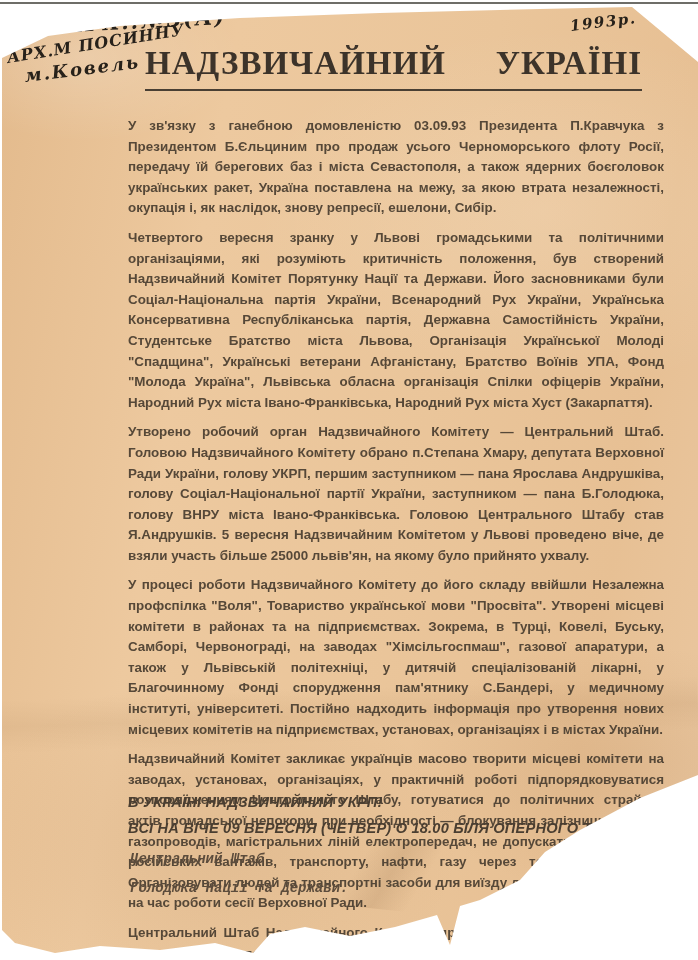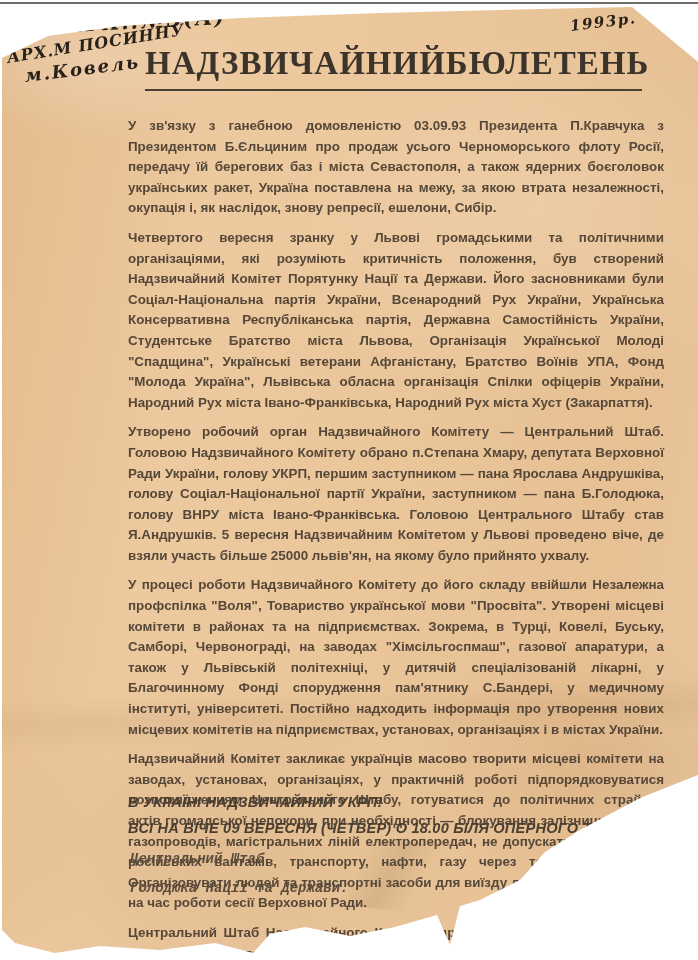--- a/index.html
+++ b/index.html
@@ -85,21 +85,21 @@
     <div class="crease-a"></div>
     <div class="crease-b"></div>
 
     <div class="handwriting hw-no">АРХ.!№3(А)</div>
     <div class="handwriting hw-org">АРХ.М ПОСИННУ</div>
     <div class="handwriting hw-city">м.Ковель</div>
     <div class="handwriting hw-year">1993р.</div>
 
     <div class="title-row">
       <span>НАДЗВИЧАЙНИЙ</span>
-      <span>БЮЛЕТЕНЬ</span>
+      <span>УКРАЇНІ</span>
     </div>
 
     <div class="body-text">
       <p>У зв'язку з ганебною домовленістю 03.09.93 Президента П.Кравчука з Президентом Б.Єльциним про продаж усього Черноморського флоту Росії, передачу їй берегових баз і міста Севастополя, а також ядерних боєголовок українських ракет, Україна поставлена на межу, за якою втрата незалежності, окупація і, як наслідок, знову репресії, ешелони, Сибір.</p>
       <p>Четвертого вересня зранку у Львові громадськими та політичними організаціями, які розуміють критичність положення, був створений Надзвичайний Комітет Порятунку Нації та Держави. Його засновниками були Соціал-Національна партія України, Всенародний Рух України, Українська Консервативна Республіканська партія, Державна Самостійність України, Студентське Братство міста Львова, Організація Української Молоді "Спадщина", Українські ветерани Афганістану, Братство Воїнів УПА, Фонд "Молода Україна", Львівська обласна організація Спілки офіцерів України, Народний Рух міста Івано-Франківська, Народний Рух міста Хуст (Закарпаття).</p>
       <p>Утворено робочий орган Надзвичайного Комітету — Центральний Штаб. Головою Надзвичайного Комітету обрано п.Степана Хмару, депутата Верховної Ради України, голову УКРП, першим заступником — пана Ярослава Андрушківа, голову Соціал-Національної партії України, заступником — пана Б.Голодюка, голову ВНРУ міста Івано-Франківська. Головою Центрального Штабу став Я.Андрушків. 5 вересня Надзвичайним Комітетом у Львові проведено віче, де взяли участь більше 25000 львів'ян, на якому було прийнято ухвалу.</p>
       <p>У процесі роботи Надзвичайного Комітету до його складу ввійшли Незалежна профспілка "Воля", Товариство української мови "Просвіта". Утворені місцеві комітети в районах та на підприємствах. Зокрема, в Турці, Ковелі, Буську, Самборі, Червонограді, на заводах "Хімсільгоспмаш", газової апаратури, а також у Львівській політехніці, у дитячій спеціалізованій лікарні, у Благочинному Фонді спорудження пам'ятнику С.Бандері, у медичному інституті, університеті. Постійно надходить інформація про утворення нових місцевих комітетів на підприємствах, установах, організаціях і в містах України.</p>
       <p>Надзвичайний Комітет закликає українців масово творити місцеві комітети на заводах, установах, організаціях, у практичній роботі підпорядковуватися розпорядженням Центрального Штабу, готуватися до політичних страйків, актів громадської непокори, при необхідності — блокування залізниць, нафто-і газопроводів, магістральних ліній електропередач, не допускати переміщення російських вантажів, транспорту, нафти, газу через територію України. Організовувати людей та транспортні засоби для виїзду до Києва 21.09.93 року, на час роботи сесії Верховної Ради.</p>
       <p>Центральний Штаб Надзвичайного Комітету працює цілодобово за адресою: місто Львів, проспект Шевченка, 13, телефон 72-90-80.</p>
     </div>

